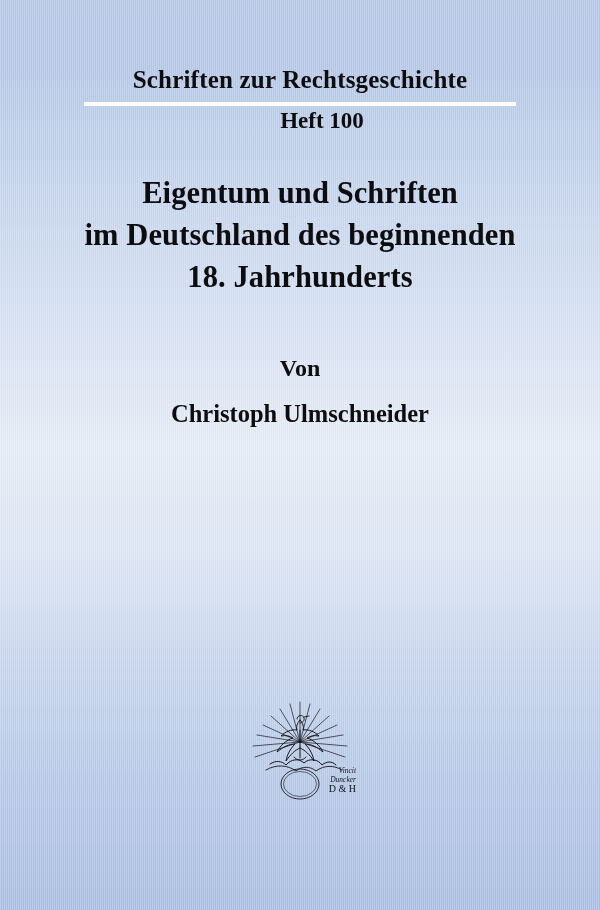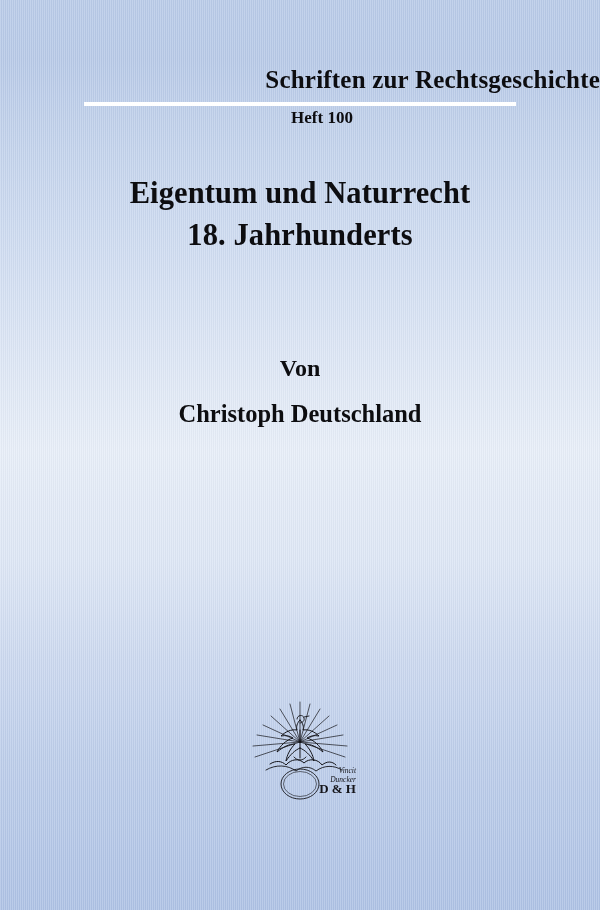--- a/index.html
+++ b/index.html
@@ -58,38 +58,37 @@
   }
 
   .series {
     position: absolute;
     top: 66px;
     left: 0;
     right: 0;
     font-size: 25px;
     font-weight: bold;
     letter-spacing: 0.2px;
-    text-align: right;
   }
 
   .rule {
     position: absolute;
     top: 102px;
     left: 84px;
     width: 432px;
     height: 4px;
     background: #ffffff;
   }
 
   .issue {
     position: absolute;
     top: 108px;
     left: 0;
     right: 0;
-    font-size: 17px;
+    font-size: 23px;
     font-weight: bold;
     padding-left: 44px;
   }
 
   .title {
     position: absolute;
     top: 172px;
     left: 40px;
     right: 40px;
     font-size: 30.5px;
@@ -142,44 +141,45 @@
     top: 66px;
     left: 0;
     width: 112px;
     text-align: right;
     font-family: "Liberation Serif", serif;
     font-style: italic;
     font-size: 7.5px;
     line-height: 9px;
     color: #15151a;
   }
-  .logo-motto b { font-style: normal; font-weight: bold; font-size: 13px; }
+  .logo-motto b { font-style: normal; font-weight: normal; font-size: 10px; }
 </style>
 </head>
 <body>
 
 <div id="cover">
   <div id="texture"></div>
 
   <div id="content">
 
     <div class="series">Schriften zur Rechtsgeschichte</div>
 
     <div class="rule"></div>
 
     <div class="issue">Heft 100</div>
 
     <div class="title">
-      <span class="line">Eigentum und Naturrecht</span>
+      <span class="line">Eigentum und Schriften</span>
+      <span class="line">im Deutschland des beginnenden</span>
       <span class="line">18. Jahrhunderts</span>
     </div>
 
     <div class="by">Von</div>
 
-    <div class="author">Christoph Deutschland</div>
+    <div class="author">Christoph Ulmschneider</div>
 
     <div class="logo">
       <svg width="112" height="108" viewBox="0 0 112 108" xmlns="http://www.w3.org/2000/svg">
         <g stroke="#15151a" stroke-width="0.9" fill="none" stroke-linecap="round">
 
           <g stroke-width="0.7">
             <line x1="56" y1="42" x2="56" y2="2"></line>
             <line x1="56" y1="42" x2="46" y2="4"></line>
             <line x1="56" y1="42" x2="66" y2="4"></line>
             <line x1="56" y1="42" x2="36" y2="9"></line>

